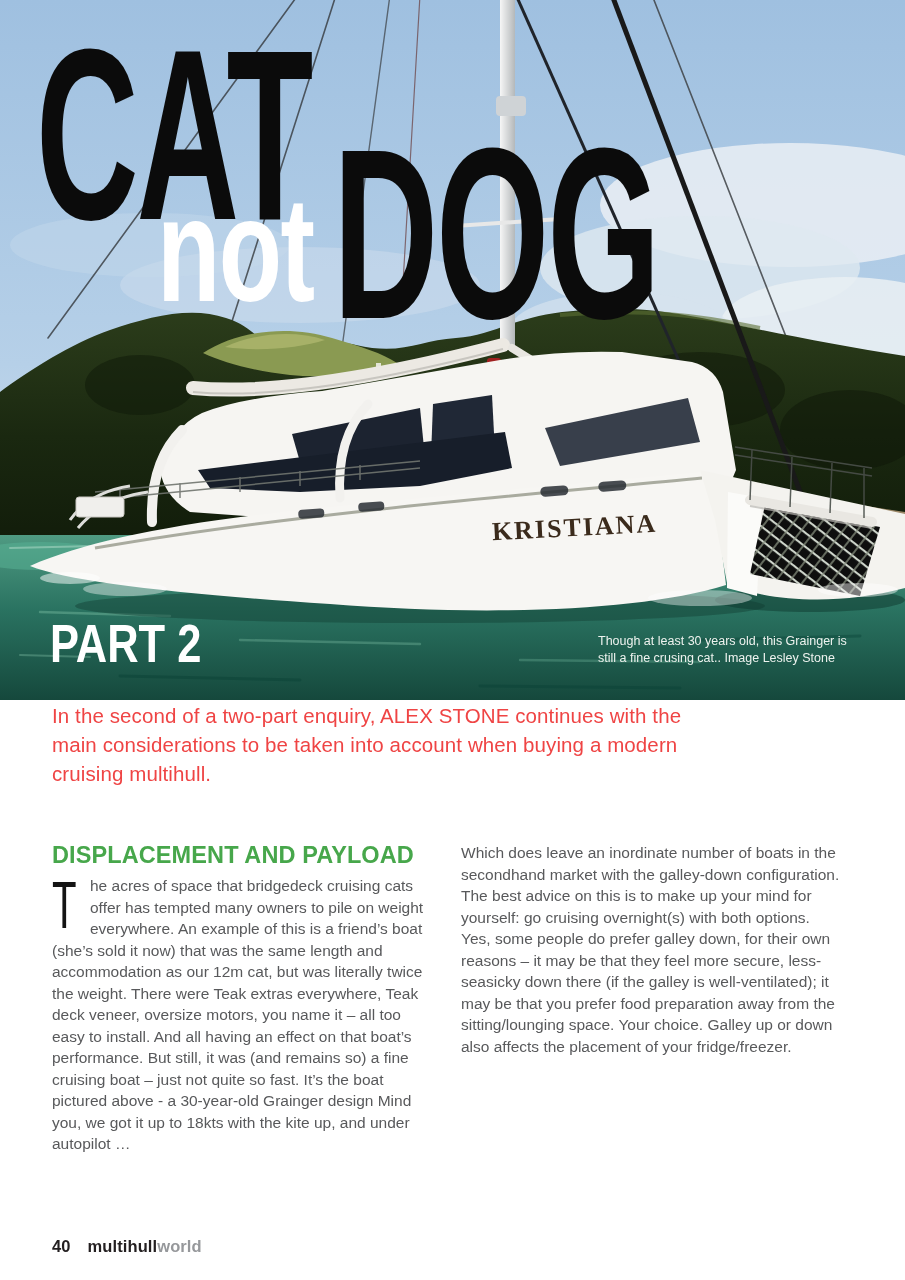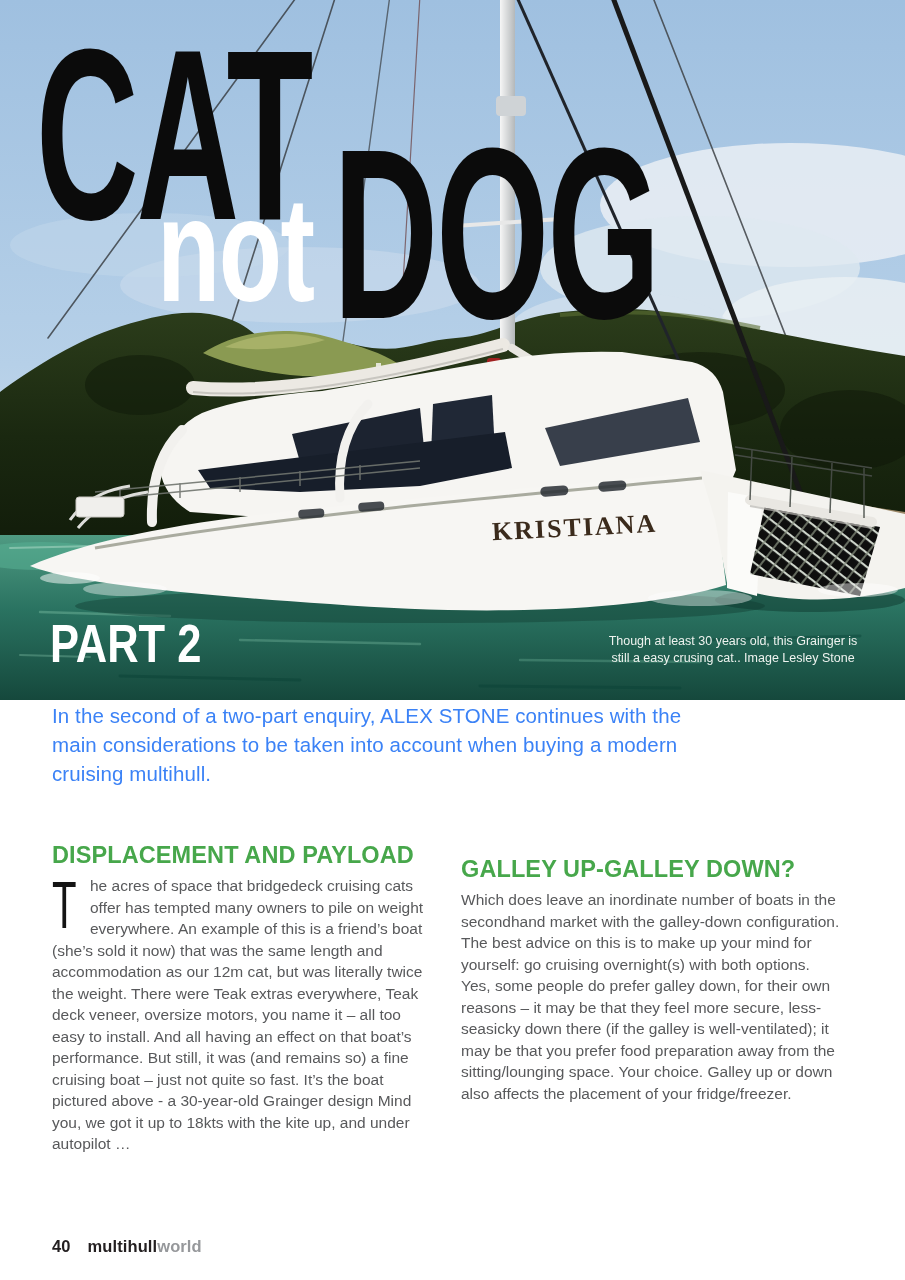--- a/index.html
+++ b/index.html
@@ -21,27 +21,27 @@
   .t-dog{left:333px;top:112px;font-size:243px;color:#0b0b0b;transform:scaleX(0.60);}
   .t-not{left:157px;top:176px;font-size:148px;color:#ffffff;transform:scaleX(0.70);}
   
   .part-label{
     position:absolute;left:50px;top:617px;color:#ffffff;font-weight:700;
     font-size:53px;line-height:1;transform:scaleX(0.82);transform-origin:0 0;
     letter-spacing:0;
   }
   .caption{
     position:absolute;left:598px;top:633px;width:270px;
-    color:#eef3ef;font-size:12.5px;line-height:17px;font-weight:400;text-align:center;
+    color:#eef3ef;font-size:12.5px;line-height:17px;font-weight:400;
   }
   .caption .credit{}
   
   .intro{
     position:absolute;left:52px;top:701px;width:640px;
-    font-size:20.5px;line-height:29px;color:#3b82f6;letter-spacing:0.1px;
+    font-size:20.5px;line-height:29px;color:#ef4444;letter-spacing:0.1px;
   }
   
   .columns{
     position:absolute;left:52px;top:842px;width:801px;
     display:flex;gap:29px;
   }
   .col{width:380px;}
   .col h2{
     margin:0 0 7px 0;font-size:23.5px;line-height:26px;font-weight:700;
     color:#47a74b;letter-spacing:0.1px;
@@ -220,35 +220,34 @@
     </svg>
   </div>
 
   <div class="title-word t-cat">CAT</div>
   <div class="title-word t-dog">DOG</div>
   <div class="title-word t-not">not</div>
 
   <div class="part-label">PART 2</div>
   <div class="caption">
     <span>Though at least 30 years old, this Grainger is</span><br>
-    <span>still a easy crusing cat..</span>
+    <span>still a fine crusing cat..</span>
     <span class="credit">Image Lesley Stone</span>
   </div>
 
   <div class="intro">In the second of a two-part enquiry, ALEX STONE continues with the main considerations to be taken into account when buying a modern cruising multihull.</div>
 
   <div class="columns">
     <div class="col">
       <h2>DISPLACEMENT AND PAYLOAD</h2>
       <p>
         <span class="dropcap"><span class="dc-inner">T</span></span><span>he acres of space that bridgedeck cruising cats offer has tempted many owners to pile on weight everywhere. An example of this is a friend’s boat (she’s sold it now) that was the same length and accommodation as our 12m cat, but was literally twice the weight. There were Teak extras everywhere, Teak deck veneer, oversize motors, you name it – all too easy to install. And all having an effect on that boat’s performance. But still, it was (and remains so) a fine cruising boat – just not quite so fast. It’s the boat pictured above - a 30-year-old Grainger design Mind you, we got it up to 18kts with the kite up, and under autopilot …</span>
       </p>
     </div>
     <div class="col">
-      <h2 class="galley">GALLEY UP-GALLEY DOWN?</h2>
       <p>Which does leave an inordinate number of boats in the secondhand market with the galley-down configuration. The best advice on this is to make up your mind for yourself: go cruising overnight(s) with both options. Yes, some people do prefer galley down, for their own reasons – it may be that they feel more secure, less-seasicky down there (if the galley is well-ventilated); it may be that you prefer food preparation away from the sitting/lounging space. Your choice. Galley up or down also affects the placement of your fridge/freezer.</p>
     </div>
   </div>
 
   <div class="footer">
     <span>40</span><span class="brand"><span>multihull</span><span class="brand-light">world</span></span>
   </div>
 
 </div>
 

